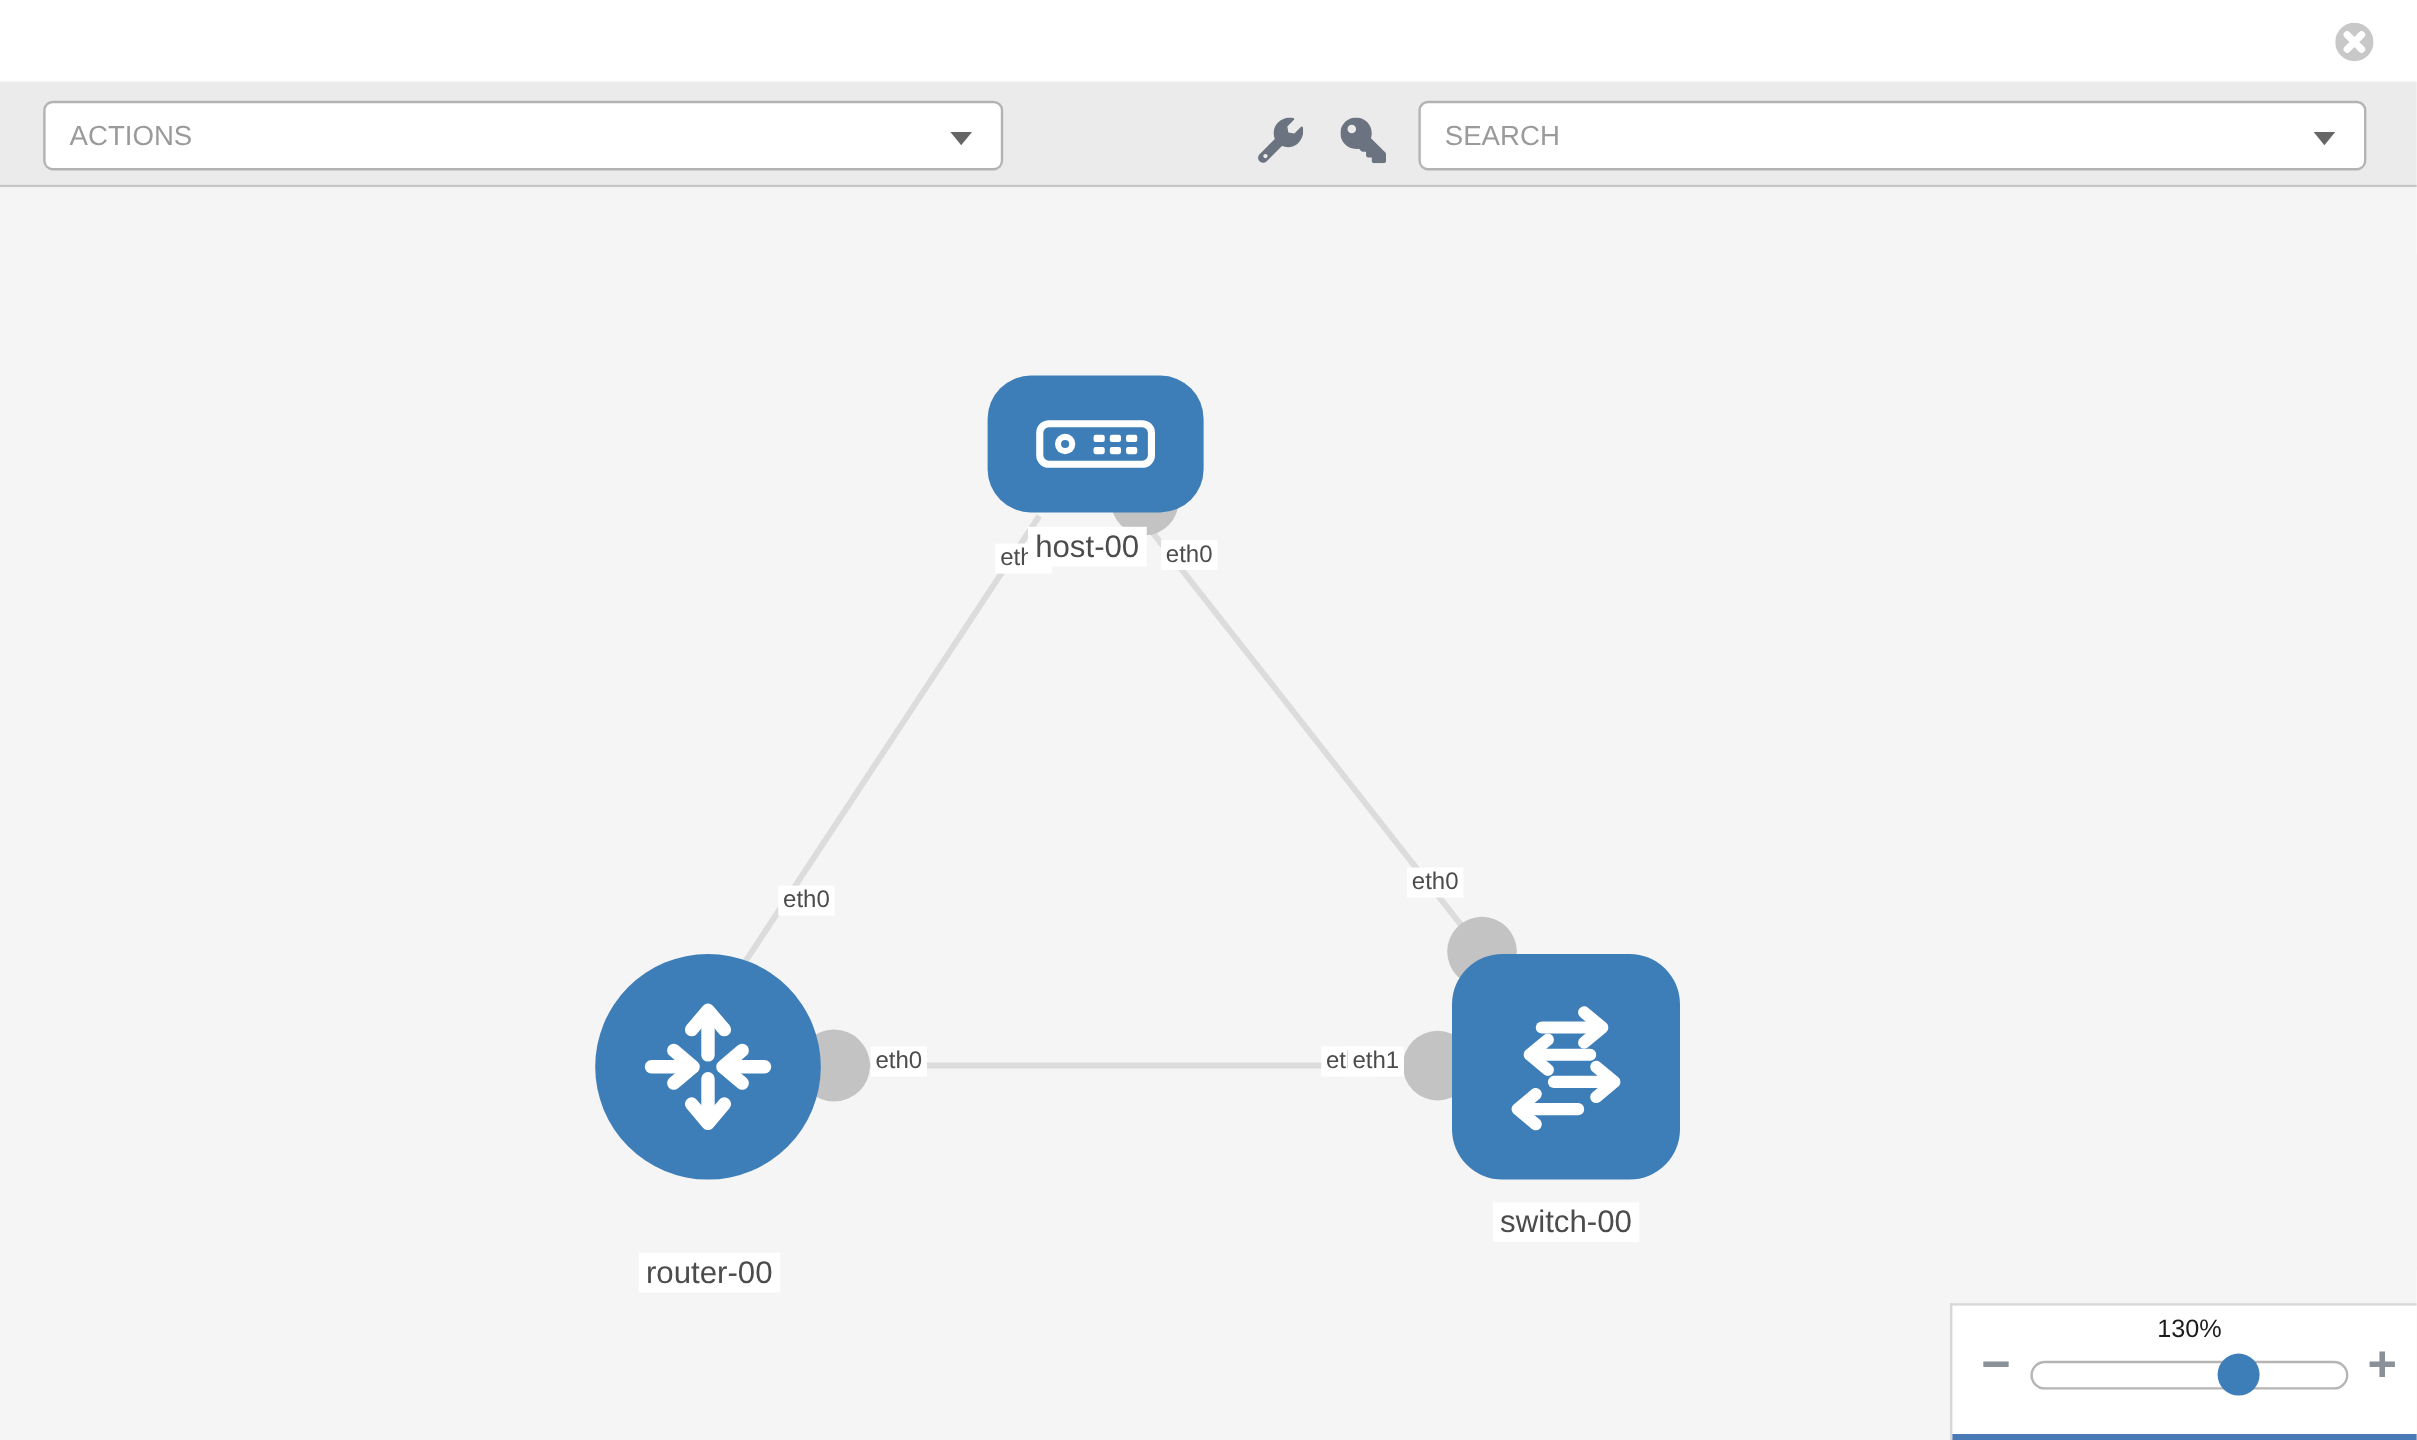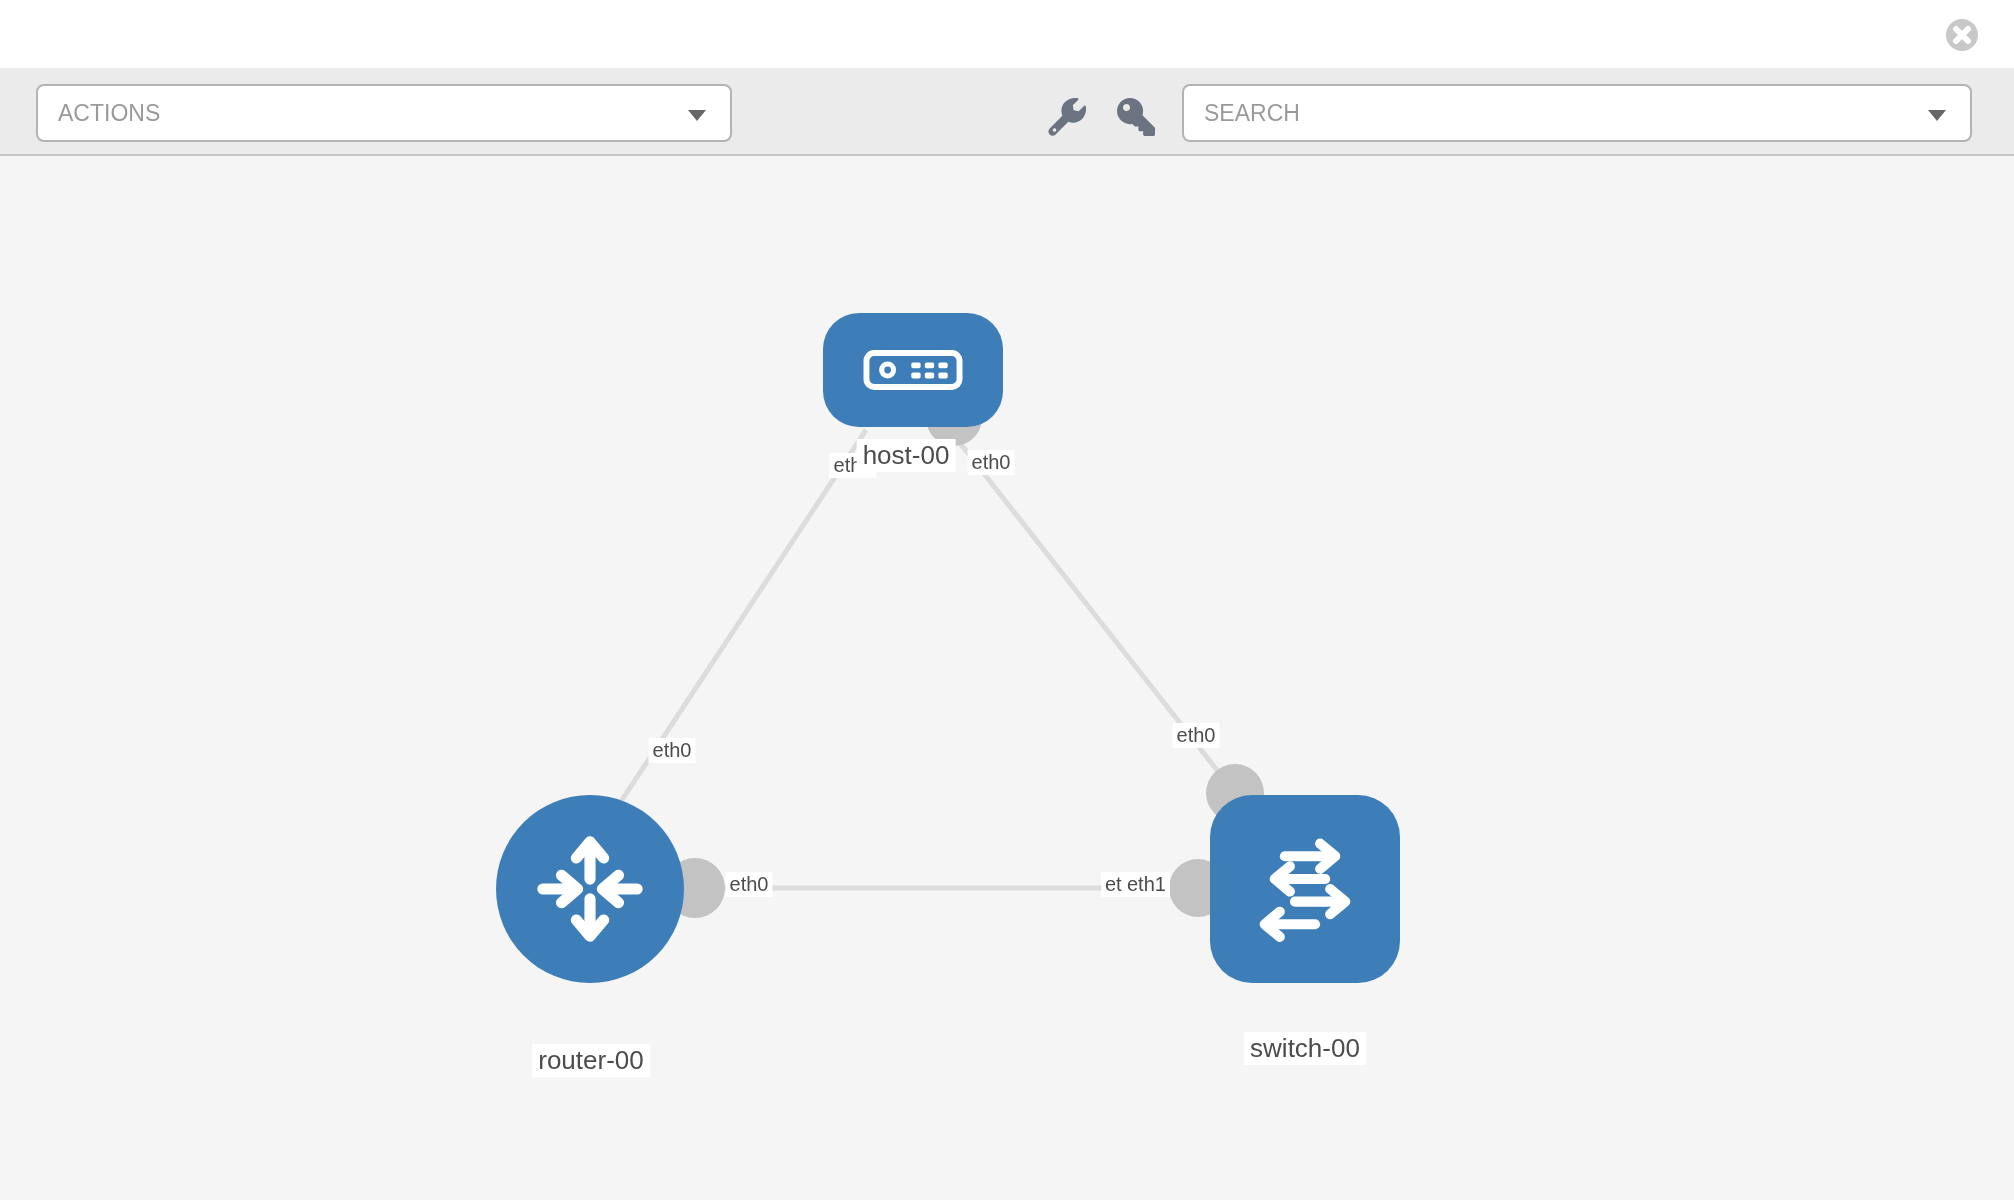--- a/index.html
+++ b/index.html
@@ -15,42 +15,42 @@
 
   
   .toolbar { position:absolute; left:0; top:68px; width:2014px; height:88px;
              background:#ebebeb; border-bottom:2px solid #c6c6c6; }
   .dd { position:absolute; top:16px; height:58px; background:#fff; border:2px solid #b3b3b3;
         border-radius:8px; cursor:pointer; }
   .dd-label { position:absolute; left:20px; top:0; line-height:54px; font-size:23px; color:#9a9a9a; }
   .dd-caret { position:absolute; right:24px; top:24px; width:0; height:0;
               border-left:9px solid transparent; border-right:9px solid transparent;
               border-top:11px solid #666; }
-  .dd-actions { left:36px;  width:696px; }
+  .dd-actions { left:36px;  width:800px; }
   .dd-search  { left:1182px; width:790px;text-align:center; }
   .tool-icon { position:absolute; top:30px; width:38px; height:38px; cursor:pointer; }
   .tool-icon svg { width:100%; height:100%; }
   .icon-wrench { left:1048px; }
   .icon-key    { left:1117px; }
 
   
   .canvas { position:absolute; left:0; top:156px; width:2014px; height:1044px; background:#f5f5f6; }
   .links-svg { position:absolute; left:0; top:0; }
 
   .node { position:absolute; background:#3d7eb8; display:flex; align-items:center;
           justify-content:center; cursor:pointer; }
   .node-host   { left:823px; top:157px; width:180px; height:114px; border-radius:36px; }
   .node-router { left:496px; top:639px; width:188px; height:188px; border-radius:50%; }
   .node-switch { left:1210px; top:639px; width:190px; height:188px; border-radius:42px; }
 
   .node-label { position:absolute; transform:translateX(-50%); background:#fff; color:#4c4c4c;
                 font-size:26px; padding:1px 6px; white-space:nowrap; z-index:6; }
   .lbl-host   { left:906px;  top:283px; }
   .lbl-router { left:591px;  top:888px; }
-  .lbl-switch { left:1305px; top:876px; }
+  .lbl-switch { left:1305px; top:846px; }
 
   .if-label { position:absolute; transform:translateX(-50%); background:#fff; color:#4c4c4c;
               font-size:20px; padding:1px 4px; white-space:nowrap; z-index:5; }
   .if-l1-host   { left:853px;  top:297px; }
   .if-l1-router { left:672px;  top:582px; }
   .if-l2-host   { left:991px;  top:294px; }
   .if-l2-switch { left:1196px; top:567px; }
   .if-l3-router { left:749px;  top:716px; }
   .if-overlap-group { position:absolute; left:1101px; top:716px; width:70px; height:28px; z-index:5; }
   .if-overlap-group .under { position:absolute; left:0; top:0; background:#fff; color:#4c4c4c;
@@ -175,15 +175,23 @@
     <div class="if-label if-l1-host">eth0</div>
     <div class="if-label if-l1-router">eth0</div>
     <div class="if-label if-l2-host">eth0</div>
     <div class="if-label if-l2-switch">eth0</div>
     <div class="if-label if-l3-router">eth0</div>
     <div class="if-overlap-group">
       <span class="under">eth0</span>
       <span class="over">eth1</span>
     </div>
 
+    <div class="zoom-panel">
+      <div class="zoom-level">130%</div>
+      <div class="zoom-minus">−</div>
+      <div class="zoom-track"></div>
+      <div class="zoom-handle"></div>
+      <div class="zoom-plus">+</div>
+      <div class="zoom-bottom-bar"></div>
+    </div>
 
   </div>
 </div>
 
 </body></html>

